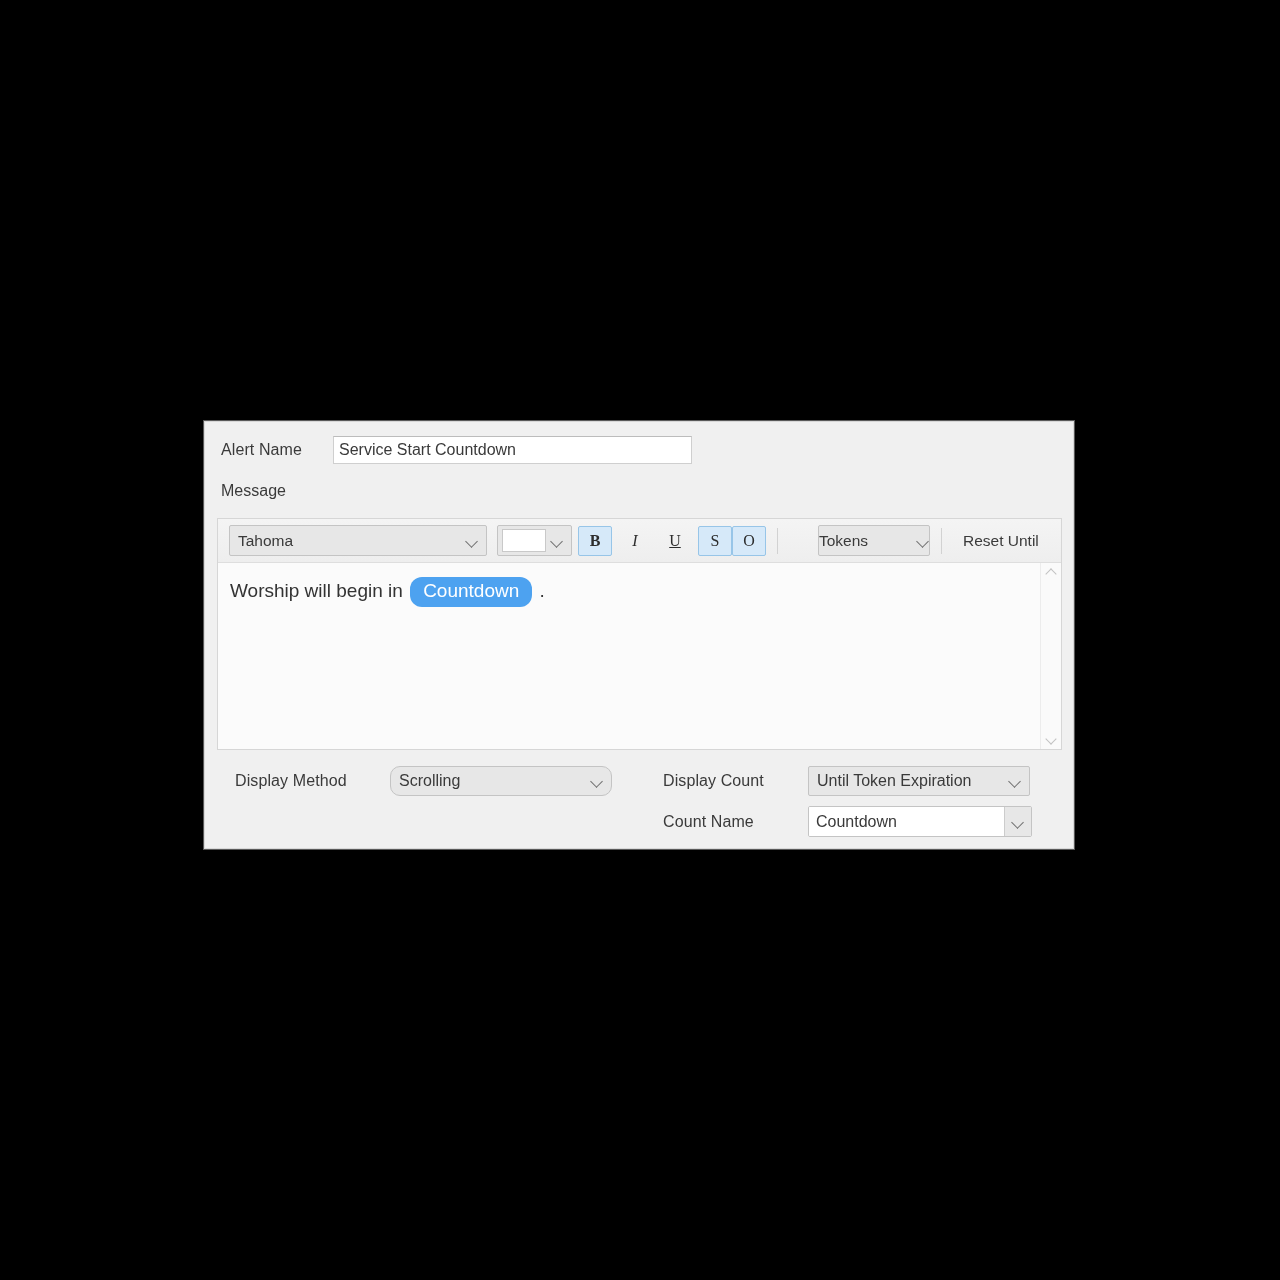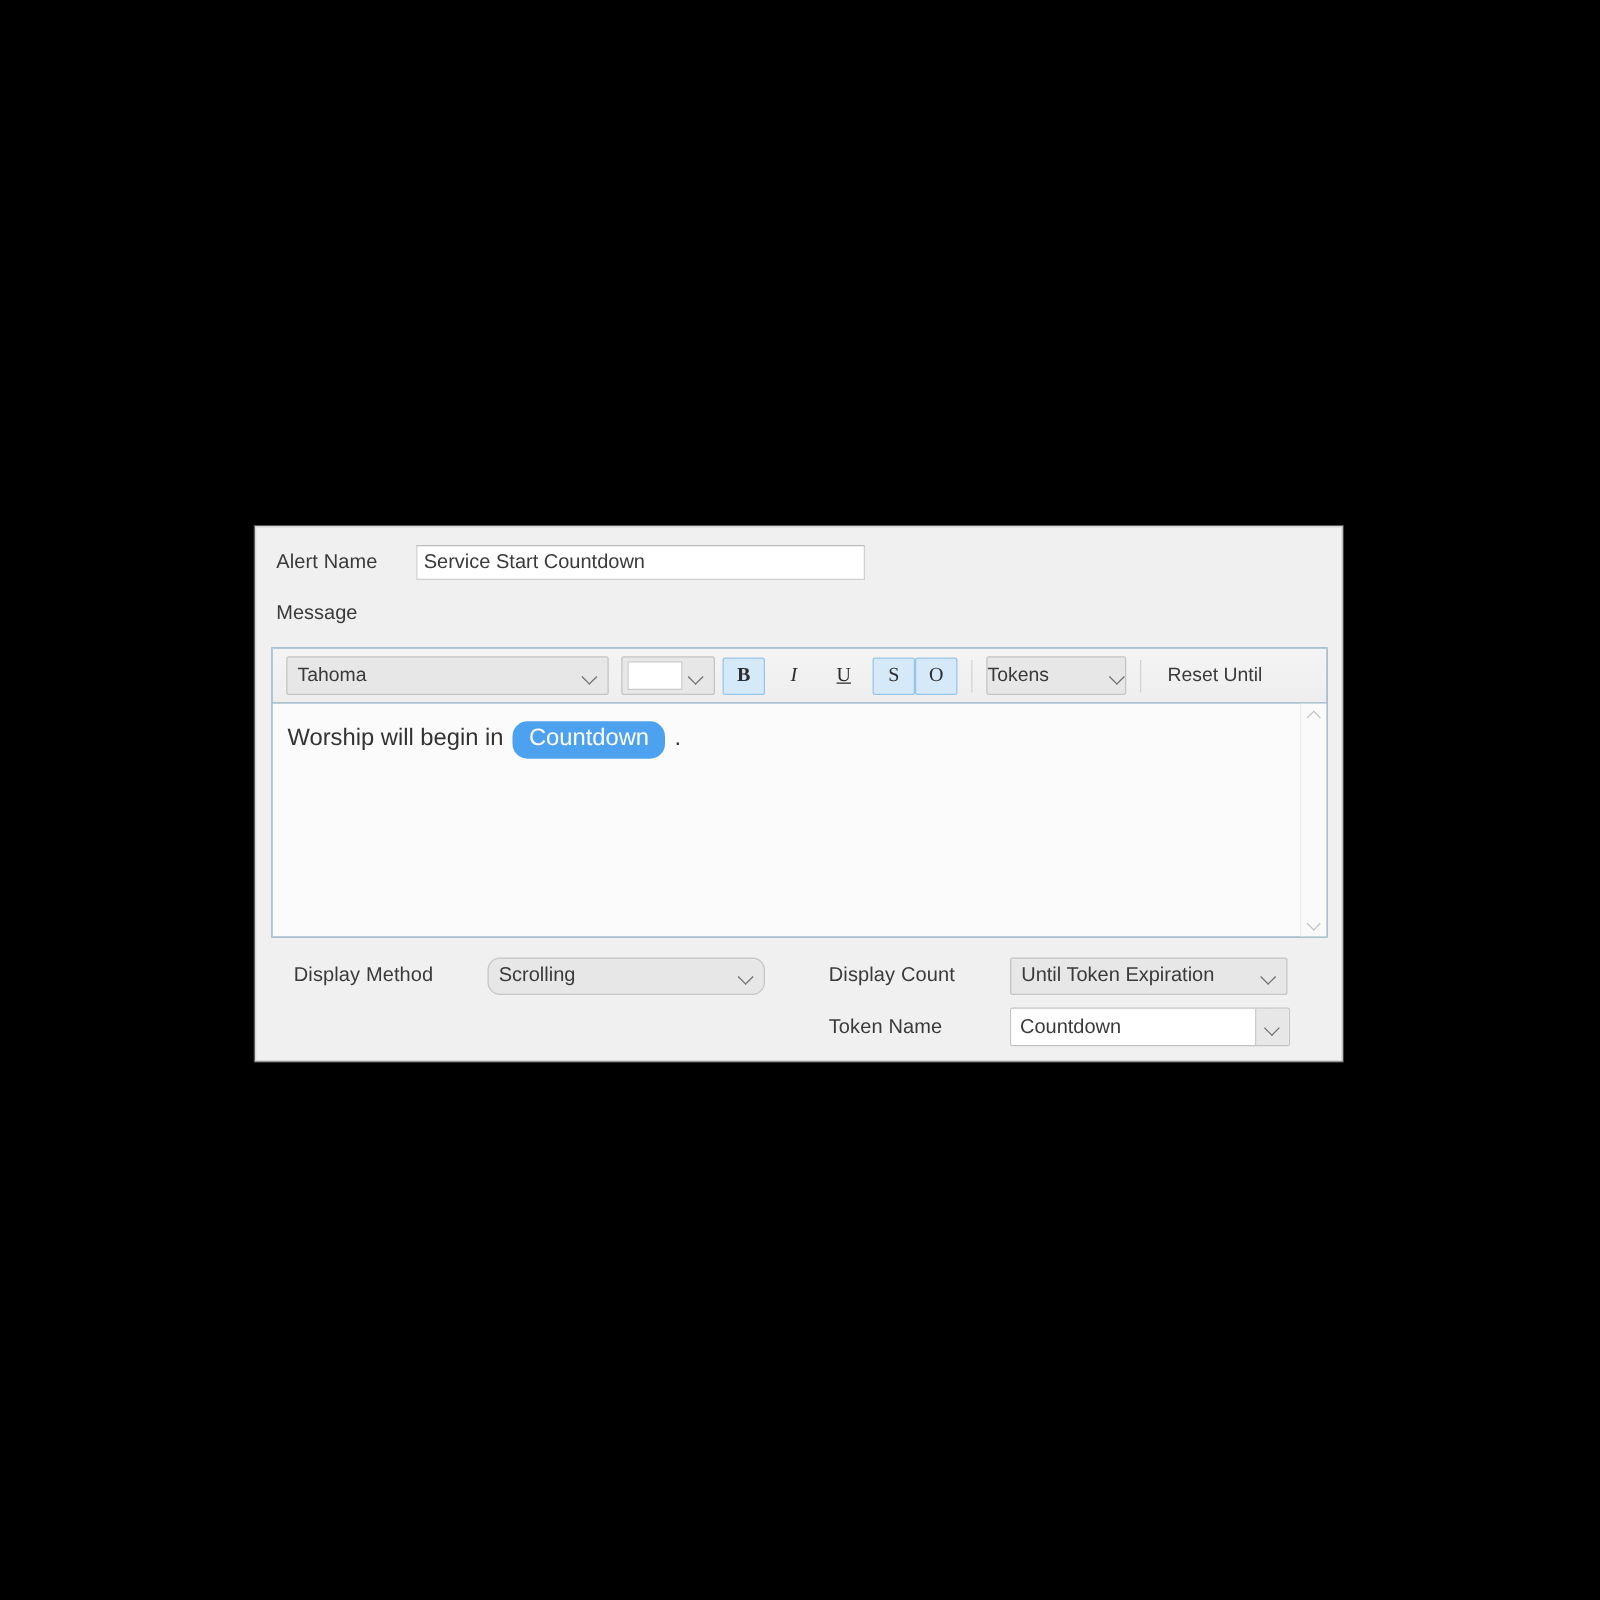--- a/index.html
+++ b/index.html
@@ -67,21 +67,21 @@
   }
 
   
   #message-editor-group {
     position: absolute;
     left: 12px;
     top: 96px;
     width: 845px;
     height: 232px;
     border: 1px solid #d6d6d6;
-    background: #0369a1;
+    background: #14b8a6;
   }
 
   
   #editor-toolbar {
     height: 44px;
     display: flex;
     align-items: center;
     padding: 0 8px;
     background: linear-gradient(#f4f4f4, #eeeeee);
     border-bottom: 1px solid #dedede;
@@ -180,20 +180,21 @@
     height: 31px;
     background: #e7e7e7;
     border: 1px solid #c4c4c4;
     border-radius: 2px;
     display: flex;
     align-items: center;
     justify-content: space-between;
     gap: 21px;
     font-size: 15.5px;
     color: #3a3a3a;
+    margin-left: 29px;
   }
 
   #reset-styles-button {
     font-size: 15.5px;
     color: #3a3a3a;
     padding: 0 10px;
     background: transparent;
     border: none;
     font-family: "Liberation Sans", sans-serif;
   }
@@ -379,21 +380,21 @@
 
     <div class="form-cell" style="left:458px; top:8px;">
       <span class="field-label" style="width:145px;">Display Count</span>
       <div class="combo" style="width:222px;text-align:right;">
         <span>Until Token Expiration</span>
         <span class="chev"></span>
       </div>
     </div>
 
     <div class="form-cell" style="left:458px; top:48px;">
-      <span class="field-label" style="width:145px;">Token Name</span>
+      <span class="field-label" style="width:145px;">Count Name</span>
       <div class="combo-editable" style="width:224px;">
         <span class="ce-text">Countdown</span>
         <span class="ce-btn">
           <span class="chev"></span>
         </span>
       </div>
     </div>
 
   </div>
 </div>

